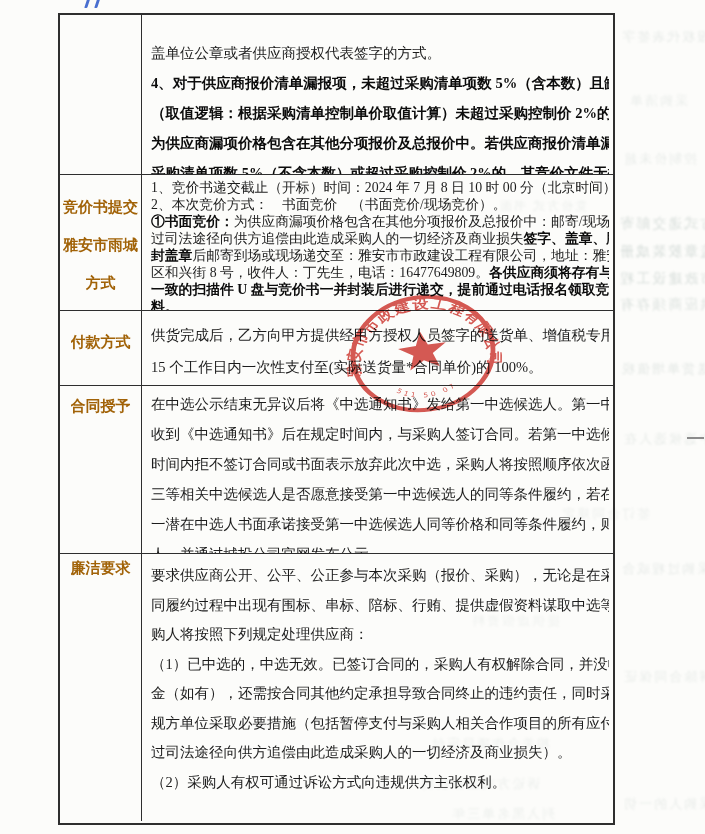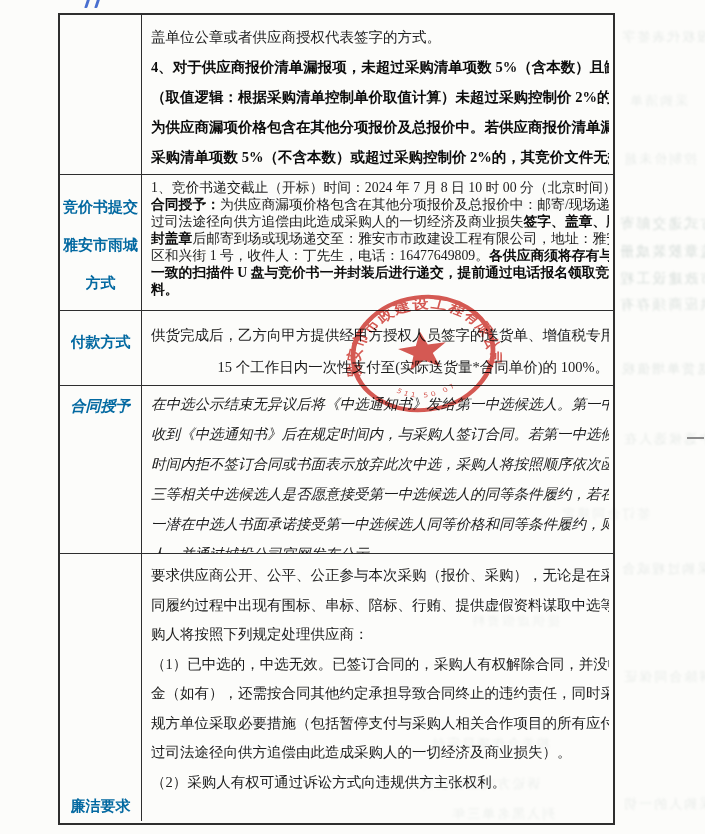--- a/index.html
+++ b/index.html
@@ -15,44 +15,44 @@
     position:absolute;left:58px;top:13px;width:557px;height:812px;
     box-sizing:border-box;border:2px solid #2e2e2e;
     display:flex;flex-direction:column;background:transparent;
   }
   .row{display:flex;box-sizing:border-box;}
   .row + .row{border-top:1.5px solid #2e2e2e;}
   .lbl{
     width:82px;flex:0 0 82px;box-sizing:border-box;
     border-right:1.5px solid #2e2e2e;
     display:flex;flex-direction:column;align-items:center;
-    font-weight:bold;font-size:15px;color:#0369a1;
+    font-weight:bold;font-size:15px;color:#a16207;
   }
   .cnt{
     flex:1;box-sizing:border-box;padding-left:9px;padding-right:4px;
     font-size:14.5px;overflow:hidden;
   }
   .ln{white-space:nowrap;overflow:hidden;}
   .b{font-weight:bold;color:#0c0c0c;}
   .u{border-bottom:1.2px solid #222;padding-bottom:1px;}
   
   .r1{height:159px;}
-  .r1 .cnt{padding-top:7px;}  .r1 .ln{line-height:30px;height:30px;}
+  .r1 .cnt{padding-top:23px;}  .r1 .ln{line-height:30px;height:30px;}
   .r2{height:136px;}
   .r2 .cnt{padding-top:4px;font-size:13.8px;} .r2 .ln{line-height:17px;height:17px;}
   .r2 .lbl{padding-top:13px;} .r2 .lbl .ln{line-height:38px;height:38px;}
-  .r3{height:75px;text-align:right;}
+  .r3{height:75px;}
   .r3 .cnt{padding-top:8px;} .r3 .ln{line-height:32px;height:32px;}
   .r3 .lbl{padding-top:15px;}
   .r4{height:168px;}
-  .r4 .cnt{padding-top:3px;} .r4 .ln{line-height:30px;height:30px;font-style:italic;}
+  .r4 .cnt{padding-top:3px;} .r4 .ln{line-height:30px;height:30px;}
   .r4 .lbl{padding-top:5px;}
   .r5{height:268px;}
   .r5 .cnt{padding-top:7px;} .r5 .ln{line-height:29.5px;height:29.5px;}
-  .r5 .lbl{justify-content:flex-end;font-family:Liberation Serif, serif;}
+  .r5 .lbl{justify-content:flex-start;font-family:Liberation Serif, serif;}
   
   .seal{
     position:absolute;left:345px;top:290px;width:156px;height:127px;
     opacity:.82;mix-blend-mode:multiply;transform:rotate(-8deg);
     pointer-events:none;
   }
   
   .bleed{
     position:absolute;white-space:nowrap;color:#7e948e;
     transform:scaleX(-1);filter:blur(1.3px);
@@ -108,24 +108,25 @@
     </div>
 
     <div class="row r2">
       <div class="lbl">
         <div class="ln">竞价书提交</div>
         <div class="ln">雅安市雨城</div>
         <div class="ln">方式</div>
       </div>
       <div class="cnt">
         <div class="ln"><span>1、竞价书递交截止（开标）时间：2024 年 7 月 8 日 10 时 00 分（北京时间）。</span></div>
-        <div class="ln"><span class="b">合同授予：</span><span>为供应商漏项价格包含在其他分项报价及总报价中：</span><span class="u">邮寄/现场递交</span></div>
+        <div class="ln"><span>2、本次竞价方式：</span><span class="u">　书面竞价　</span><span>（书面竞价/现场竞价）。</span></div>
+        <div class="ln"><span class="b">①书面竞价：</span><span>为供应商漏项价格包含在其他分项报价及总报价中：</span><span class="u">邮寄/现场递交</span></div>
         <div class="ln"><span>过司法途径向供方追偿由此造成采购人的一切经济及商业损失</span><span class="b">签字、盖章、胶装成册密</span></div>
         <div class="ln"><span class="b">封盖章</span><span>后邮寄到场或现场递交至：雅安市市政建设工程有限公司，地址：雅安市雨城</span></div>
-        <div class="ln"><span>区和兴街 1 号，收件人：</span><span class="u">丁先生</span><span>，电话：</span><span class="u">16477649809</span><span>。</span><span class="b">各供应商须将存有与竞价书</span></div>
+        <div class="ln"><span>区和兴街 8 号，收件人：</span><span class="u">丁先生</span><span>，电话：</span><span class="u">16477649809</span><span>。</span><span class="b">各供应商须将存有与竞价书</span></div>
         <div class="ln"><span class="b">一致的扫描件 U 盘与竞价书一并封装后进行递交，提前通过电话报名领取竞价采购资</span></div>
         <div class="ln"><span class="b">料。</span></div>
       </div>
     </div>
 
     <div class="row r3">
       <div class="lbl">
         <div class="ln">付款方式</div>
       </div>
       <div class="cnt">

